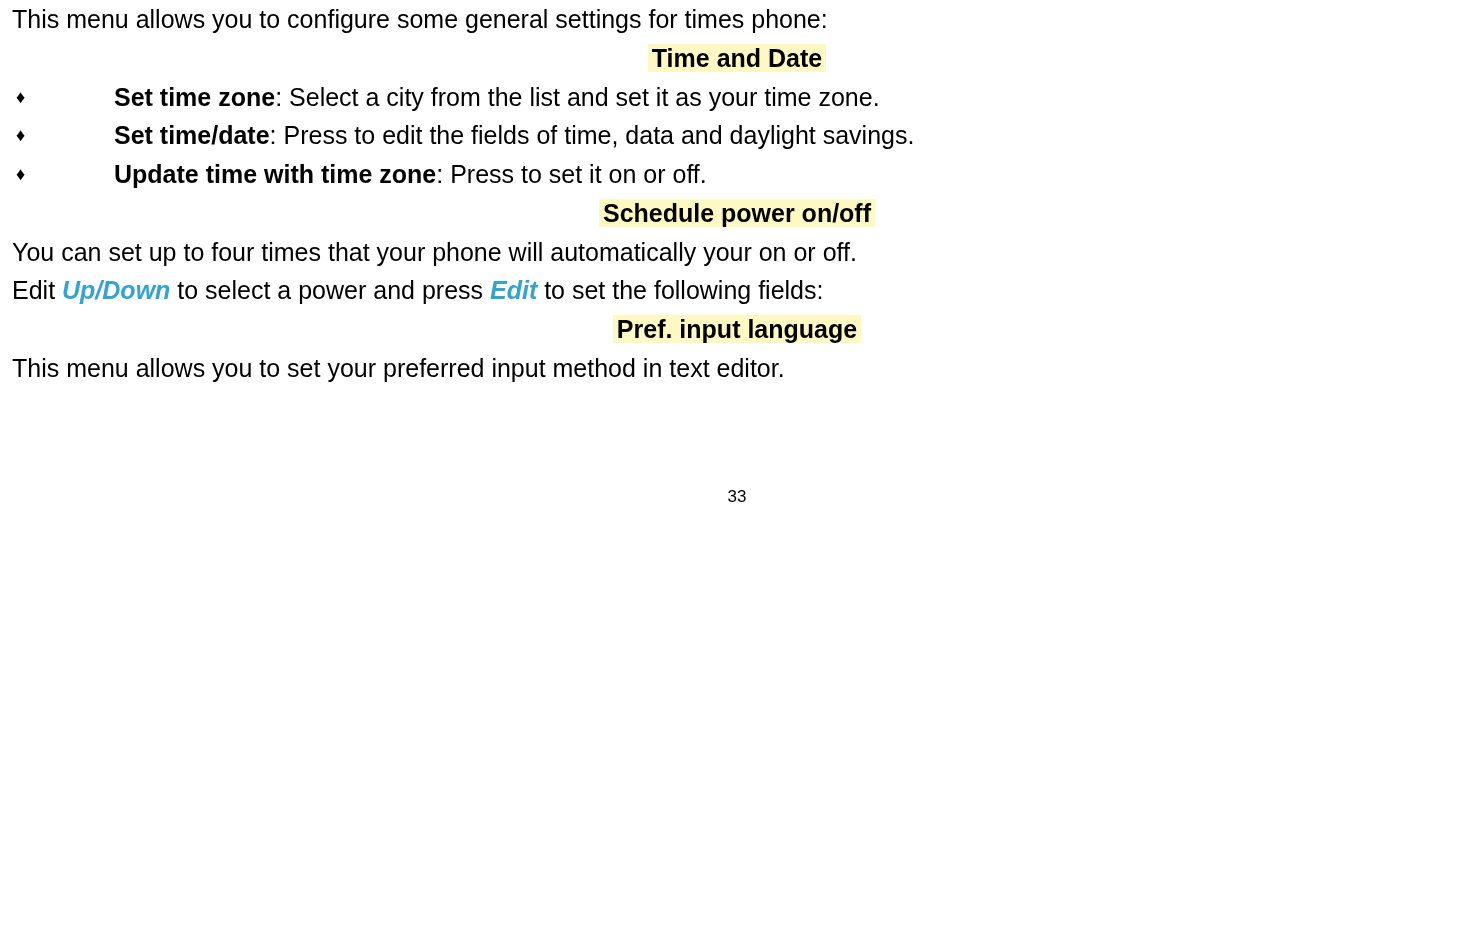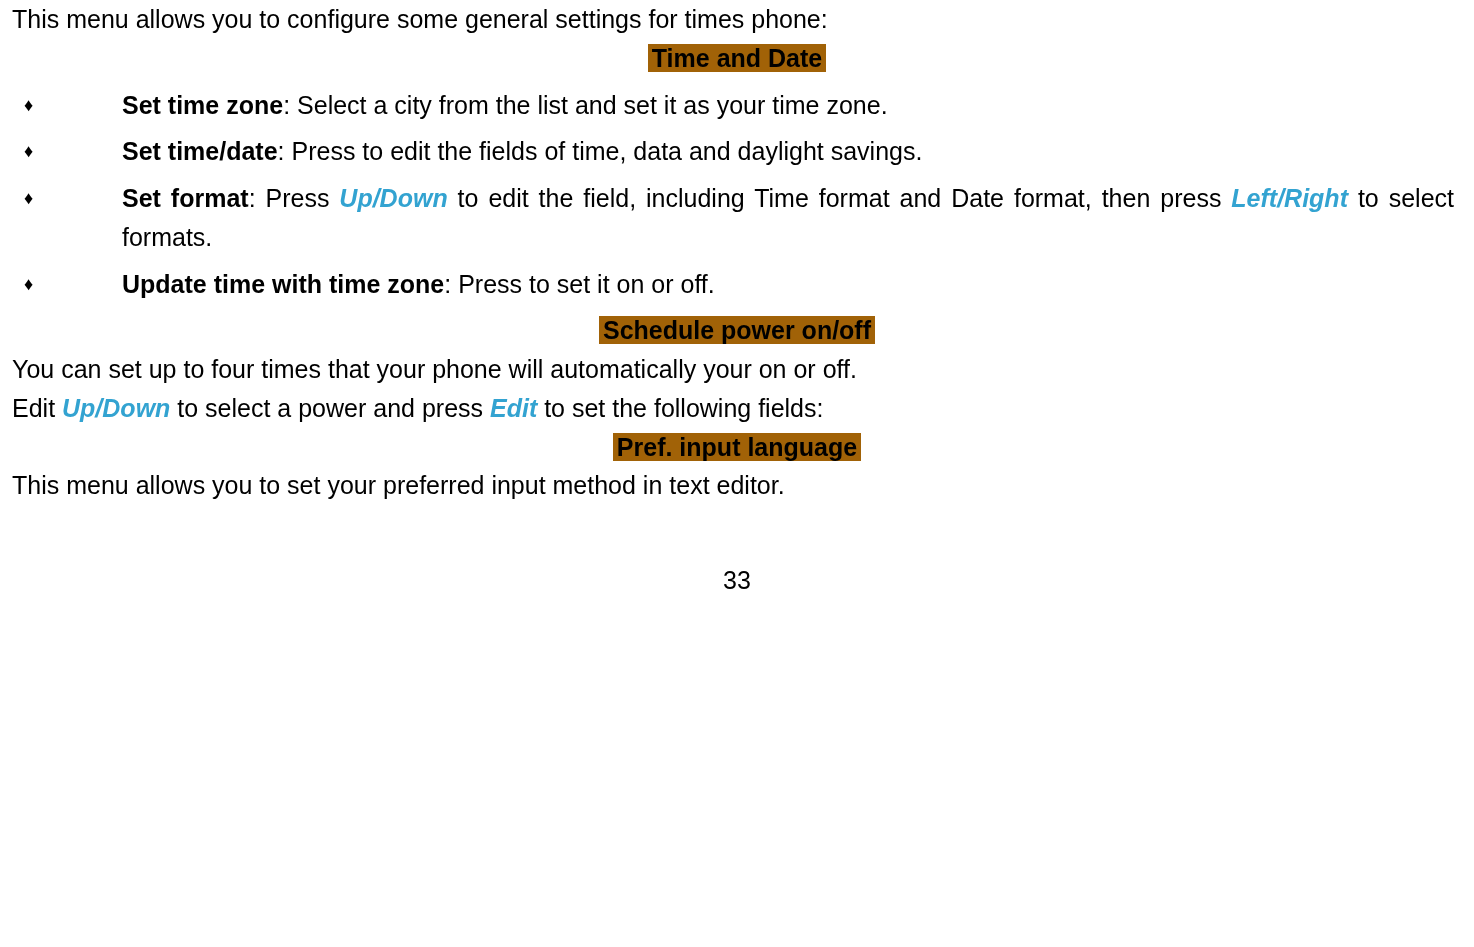--- a/index.html
+++ b/index.html
@@ -14,34 +14,34 @@
   }
   .page {
     padding: 0 12px 40px 12px;
     box-sizing: border-box;
   }
   .section-heading {
     text-align: center;
     margin: 0;
   }
   .section-heading span {
-    background: #a16207;
+    background: #fef9c3;
     font-weight: bold;
     padding: 0 4px;
   }
   .bullet-list {
     list-style: none;
     padding: 0;
     margin: 0;
   }
   .bullet-list li {
     position: relative;
     padding-left: 102px;
     text-align: justify;
-    margin: 8px;
+    margin: 0;
   }
   .bullet-list li::before {
     content: "\2666";
     position: absolute;
     left: 4px;
     top: 0;
     font-size: 18px;
     line-height: 39px;
   }
   .bold { font-weight: bold; }
@@ -49,39 +49,38 @@
     color: #33a3d1;
     font-weight: bold;
     font-style: italic;
   }
   .para {
     margin: 0;
     text-align: justify;
   }
   .page-number {
     text-align: center;
-    margin-top: 56px;
-    font-size: 25px;
+    margin-top: 96px;
+    font-size: 17px;
   }
 </style>
 </head>
 <body>
 
 <div class="page">
 
   <p class="para">This menu allows you to configure some general settings for times phone:</p>
 
   <p class="section-heading">
     <span>Time and Date</span>
   </p>
 
   <ul class="bullet-list">
     <li><span class="bold">Set time zone</span><span>: Select a city from the list and set it as your time zone.</span></li>
     <li><span class="bold">Set time/date</span><span>: Press to edit the fields of time, data and daylight savings.</span></li>
-    <li><span class="bold">Set format</span><span>: Press </span><span class="key">Up/Down</span><span> to edit the field, including Time format and Date format, then press </span><span class="key">Left/Right</span><span> to select formats.</span></li>
     <li><span class="bold">Update time with time zone</span><span>: Press to set it on or off.</span></li>
   </ul>
 
   <p class="section-heading">
     <span>Schedule power on/off</span>
   </p>
 
   <p class="para">You can set up to four times that your phone will automatically your on or off.</p>
   <p class="para"><span>Edit </span><span class="key">Up/Down</span><span> to select a power and press </span><span class="key">Edit</span><span> to set the following fields:</span></p>
 

